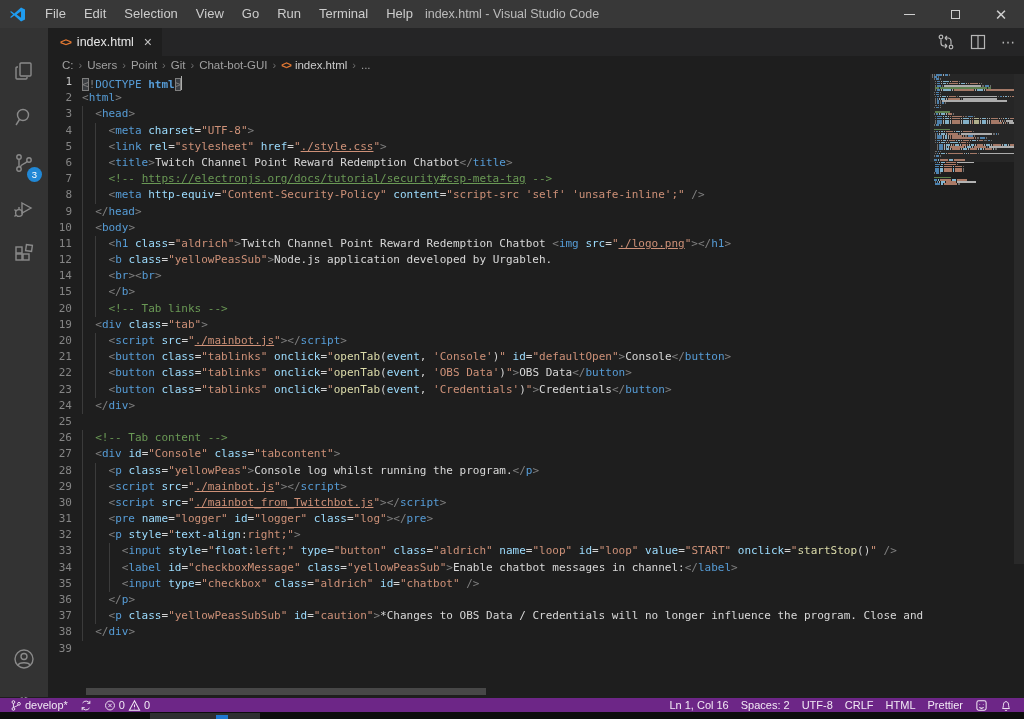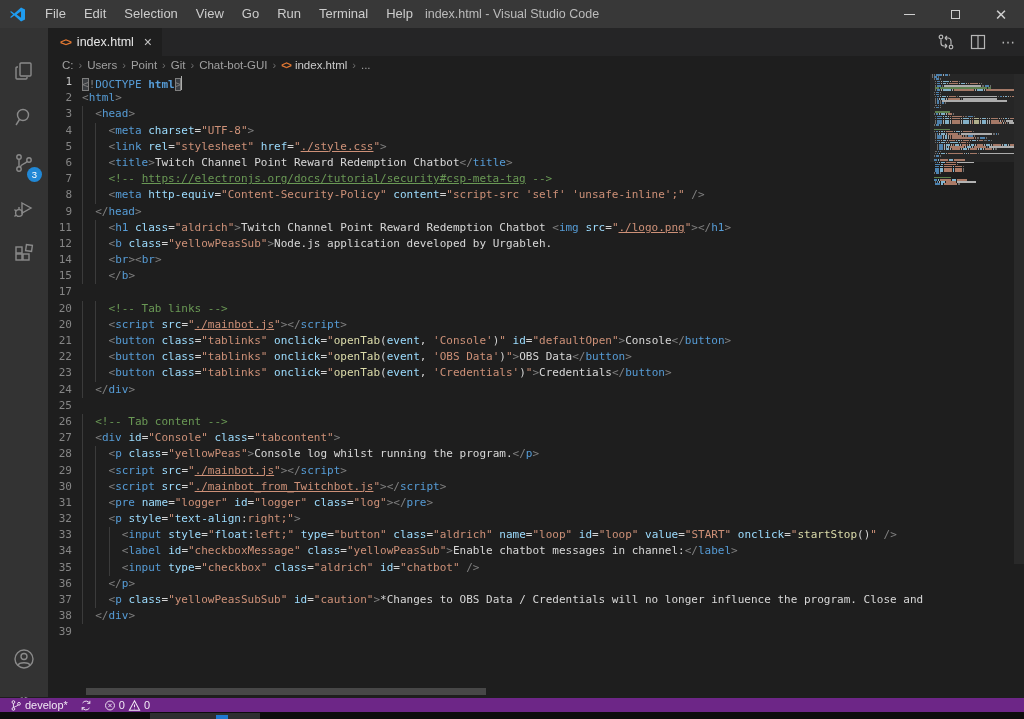--- a/index.html
+++ b/index.html
@@ -196,26 +196,27 @@
     <div id="code-lines">
         <div class="line"><span class="ln active">1</span><span class="codeline"><span class="tk-bm">&lt;</span><span class="tk-p">!</span><span class="tk-t">DOCTYPE</span><span class="tk-x"> </span><span class="tk-tb">html</span><span class="tk-bm">&gt;</span><span class="tk-cur"></span></span></div>
         <div class="line"><span class="ln">2</span><span class="codeline"><span class="tk-p">&lt;</span><span class="tk-t">html</span><span class="tk-p">&gt;</span></span></div>
         <div class="line"><span class="ln">3</span><span class="codeline"><span class="iu">  </span><span class="tk-p">&lt;</span><span class="tk-t">head</span><span class="tk-p">&gt;</span></span></div>
         <div class="line"><span class="ln">4</span><span class="codeline"><span class="iu">  </span><span class="iu">  </span><span class="tk-p">&lt;</span><span class="tk-t">meta</span><span class="tk-x"> </span><span class="tk-a">charset</span><span class="tk-o">=</span><span class="tk-s">"UTF-8"</span><span class="tk-p">&gt;</span></span></div>
         <div class="line"><span class="ln">5</span><span class="codeline"><span class="iu">  </span><span class="iu">  </span><span class="tk-p">&lt;</span><span class="tk-t">link</span><span class="tk-x"> </span><span class="tk-a">rel</span><span class="tk-o">=</span><span class="tk-s">"stylesheet"</span><span class="tk-x"> </span><span class="tk-a">href</span><span class="tk-o">=</span><span class="tk-s">"</span><span class="tk-u">./style.css</span><span class="tk-s">"</span><span class="tk-p">&gt;</span></span></div>
         <div class="line"><span class="ln">6</span><span class="codeline"><span class="iu">  </span><span class="iu">  </span><span class="tk-p">&lt;</span><span class="tk-t">title</span><span class="tk-p">&gt;</span><span class="tk-x">Twitch Channel Point Reward Redemption Chatbot</span><span class="tk-p">&lt;/</span><span class="tk-t">title</span><span class="tk-p">&gt;</span></span></div>
         <div class="line"><span class="ln">7</span><span class="codeline"><span class="iu">  </span><span class="iu">  </span><span class="tk-c">&lt;!-- </span><span class="tk-k">https://electronjs.org/docs/tutorial/security#csp-meta-tag</span><span class="tk-c"> --&gt;</span></span></div>
         <div class="line"><span class="ln">8</span><span class="codeline"><span class="iu">  </span><span class="iu">  </span><span class="tk-p">&lt;</span><span class="tk-t">meta</span><span class="tk-x"> </span><span class="tk-a">http-equiv</span><span class="tk-o">=</span><span class="tk-s">"Content-Security-Policy"</span><span class="tk-x"> </span><span class="tk-a">content</span><span class="tk-o">=</span><span class="tk-s">"script-src 'self' 'unsafe-inline';"</span><span class="tk-x"> </span><span class="tk-p">/&gt;</span></span></div>
         <div class="line"><span class="ln">9</span><span class="codeline"><span class="iu">  </span><span class="tk-p">&lt;/</span><span class="tk-t">head</span><span class="tk-p">&gt;</span></span></div>
+        <div class="line"><span class="ln">10</span><span class="codeline"><span class="iu">  </span><span class="tk-p">&lt;</span><span class="tk-t">body</span><span class="tk-p">&gt;</span></span></div>
         <div class="line"><span class="ln">11</span><span class="codeline"><span class="iu">  </span><span class="iu">  </span><span class="tk-p">&lt;</span><span class="tk-t">h1</span><span class="tk-x"> </span><span class="tk-a">class</span><span class="tk-o">=</span><span class="tk-s">"aldrich"</span><span class="tk-p">&gt;</span><span class="tk-x">Twitch Channel Point Reward Redemption Chatbot </span><span class="tk-p">&lt;</span><span class="tk-t">img</span><span class="tk-x"> </span><span class="tk-a">src</span><span class="tk-o">=</span><span class="tk-s">"</span><span class="tk-u">./logo.png</span><span class="tk-s">"</span><span class="tk-p">&gt;&lt;/</span><span class="tk-t">h1</span><span class="tk-p">&gt;</span></span></div>
         <div class="line"><span class="ln">12</span><span class="codeline"><span class="iu">  </span><span class="iu">  </span><span class="tk-p">&lt;</span><span class="tk-t">b</span><span class="tk-x"> </span><span class="tk-a">class</span><span class="tk-o">=</span><span class="tk-s">"yellowPeasSub"</span><span class="tk-p">&gt;</span><span class="tk-x">Node.js application developed by Urgableh.</span></span></div>
         <div class="line"><span class="ln">14</span><span class="codeline"><span class="iu">  </span><span class="iu">  </span><span class="tk-p">&lt;</span><span class="tk-t">br</span><span class="tk-p">&gt;&lt;</span><span class="tk-t">br</span><span class="tk-p">&gt;</span></span></div>
         <div class="line"><span class="ln">15</span><span class="codeline"><span class="iu">  </span><span class="iu">  </span><span class="tk-p">&lt;/</span><span class="tk-t">b</span><span class="tk-p">&gt;</span></span></div>
-        <div class="line"><span class="ln">17</span><span class="codeline"></span></div>
         <div class="line"><span class="ln">20</span><span class="codeline"><span class="iu">  </span><span class="iu">  </span><span class="tk-c">&lt;!-- Tab links --&gt;</span></span></div>
+        <div class="line"><span class="ln">19</span><span class="codeline"><span class="iu">  </span><span class="tk-p">&lt;</span><span class="tk-t">div</span><span class="tk-x"> </span><span class="tk-a">class</span><span class="tk-o">=</span><span class="tk-s">"tab"</span><span class="tk-p">&gt;</span></span></div>
         <div class="line"><span class="ln">20</span><span class="codeline"><span class="iu">  </span><span class="iu">  </span><span class="tk-p">&lt;</span><span class="tk-t">script</span><span class="tk-x"> </span><span class="tk-a">src</span><span class="tk-o">=</span><span class="tk-s">"</span><span class="tk-u">./mainbot.js</span><span class="tk-s">"</span><span class="tk-p">&gt;&lt;/</span><span class="tk-t">script</span><span class="tk-p">&gt;</span></span></div>
         <div class="line"><span class="ln">21</span><span class="codeline"><span class="iu">  </span><span class="iu">  </span><span class="tk-p">&lt;</span><span class="tk-t">button</span><span class="tk-x"> </span><span class="tk-a">class</span><span class="tk-o">=</span><span class="tk-s">"tablinks"</span><span class="tk-x"> </span><span class="tk-a">onclick</span><span class="tk-o">=</span><span class="tk-s">"</span><span class="tk-f">openTab</span><span class="tk-o">(</span><span class="tk-v">event</span><span class="tk-o">,</span><span class="tk-x"> </span><span class="tk-s">'Console'</span><span class="tk-o">)</span><span class="tk-s">"</span><span class="tk-x"> </span><span class="tk-a">id</span><span class="tk-o">=</span><span class="tk-s">"defaultOpen"</span><span class="tk-p">&gt;</span><span class="tk-x">Console</span><span class="tk-p">&lt;/</span><span class="tk-t">button</span><span class="tk-p">&gt;</span></span></div>
         <div class="line"><span class="ln">22</span><span class="codeline"><span class="iu">  </span><span class="iu">  </span><span class="tk-p">&lt;</span><span class="tk-t">button</span><span class="tk-x"> </span><span class="tk-a">class</span><span class="tk-o">=</span><span class="tk-s">"tablinks"</span><span class="tk-x"> </span><span class="tk-a">onclick</span><span class="tk-o">=</span><span class="tk-s">"</span><span class="tk-f">openTab</span><span class="tk-o">(</span><span class="tk-v">event</span><span class="tk-o">,</span><span class="tk-x"> </span><span class="tk-s">'OBS Data'</span><span class="tk-o">)</span><span class="tk-s">"</span><span class="tk-p">&gt;</span><span class="tk-x">OBS Data</span><span class="tk-p">&lt;/</span><span class="tk-t">button</span><span class="tk-p">&gt;</span></span></div>
         <div class="line"><span class="ln">23</span><span class="codeline"><span class="iu">  </span><span class="iu">  </span><span class="tk-p">&lt;</span><span class="tk-t">button</span><span class="tk-x"> </span><span class="tk-a">class</span><span class="tk-o">=</span><span class="tk-s">"tablinks"</span><span class="tk-x"> </span><span class="tk-a">onclick</span><span class="tk-o">=</span><span class="tk-s">"</span><span class="tk-f">openTab</span><span class="tk-o">(</span><span class="tk-v">event</span><span class="tk-o">,</span><span class="tk-x"> </span><span class="tk-s">'Credentials'</span><span class="tk-o">)</span><span class="tk-s">"</span><span class="tk-p">&gt;</span><span class="tk-x">Credentials</span><span class="tk-p">&lt;/</span><span class="tk-t">button</span><span class="tk-p">&gt;</span></span></div>
         <div class="line"><span class="ln">24</span><span class="codeline"><span class="iu">  </span><span class="tk-p">&lt;/</span><span class="tk-t">div</span><span class="tk-p">&gt;</span></span></div>
         <div class="line"><span class="ln">25</span><span class="codeline"></span></div>
         <div class="line"><span class="ln">26</span><span class="codeline"><span class="iu">  </span><span class="tk-c">&lt;!-- Tab content --&gt;</span></span></div>
         <div class="line"><span class="ln">27</span><span class="codeline"><span class="iu">  </span><span class="tk-p">&lt;</span><span class="tk-t">div</span><span class="tk-x"> </span><span class="tk-a">id</span><span class="tk-o">=</span><span class="tk-s">"Console"</span><span class="tk-x"> </span><span class="tk-a">class</span><span class="tk-o">=</span><span class="tk-s">"tabcontent"</span><span class="tk-p">&gt;</span></span></div>
         <div class="line"><span class="ln">28</span><span class="codeline"><span class="iu">  </span><span class="iu">  </span><span class="tk-p">&lt;</span><span class="tk-t">p</span><span class="tk-x"> </span><span class="tk-a">class</span><span class="tk-o">=</span><span class="tk-s">"yellowPeas"</span><span class="tk-p">&gt;</span><span class="tk-x">Console log whilst running the program.</span><span class="tk-p">&lt;/</span><span class="tk-t">p</span><span class="tk-p">&gt;</span></span></div>
         <div class="line"><span class="ln">29</span><span class="codeline"><span class="iu">  </span><span class="iu">  </span><span class="tk-p">&lt;</span><span class="tk-t">script</span><span class="tk-x"> </span><span class="tk-a">src</span><span class="tk-o">=</span><span class="tk-s">"</span><span class="tk-u">./mainbot.js</span><span class="tk-s">"</span><span class="tk-p">&gt;&lt;/</span><span class="tk-t">script</span><span class="tk-p">&gt;</span></span></div>
@@ -314,20 +315,40 @@
             <path d="M5 5 L9 9 M9 5 L5 9"></path>
           </svg>
         <span>0</span>
         <svg width="13" height="13" viewBox="0 0 14 14">
             <path d="M7 2 L12.5 12 H1.5 Z"></path>
             <path d="M7 6 V9 M7 10.5 V11"></path>
           </svg>
         <span>0</span>
       </div>
     </div>
+    <div class="sb-right">
+      <div class="sb-item">Ln 1, Col 16</div>
+      <div class="sb-item">Spaces: 2</div>
+      <div class="sb-item">UTF-8</div>
+      <div class="sb-item">CRLF</div>
+      <div class="sb-item">HTML</div>
+      <div class="sb-item">Prettier</div>
+      <div class="sb-item">
+        <svg width="13" height="13" viewBox="0 0 14 14">
+            <rect x="2" y="2" width="10" height="10" rx="2"></rect>
+            <path d="M5 6 V6.5 M9 6 V6.5 M4.7 9 C6 10.2 8 10.2 9.3 9"></path>
+          </svg>
+      </div>
+      <div class="sb-item">
+        <svg width="12" height="13" viewBox="0 0 14 14">
+            <path d="M3 10.5 C4 9.5 4 5 4.5 4 C5.5 2 8.5 2 9.5 4 C10 5 10 9.5 11 10.5 Z"></path>
+            <path d="M6 12 a1 1 0 0 0 2 0"></path>
+          </svg>
+      </div>
+    </div>
   </div>
 
   <div class="taskbar">
     <div class="tb-sliver"></div>
     <div class="tb-blue"></div>
   </div>
 
 </div>
 
 </body></html>

